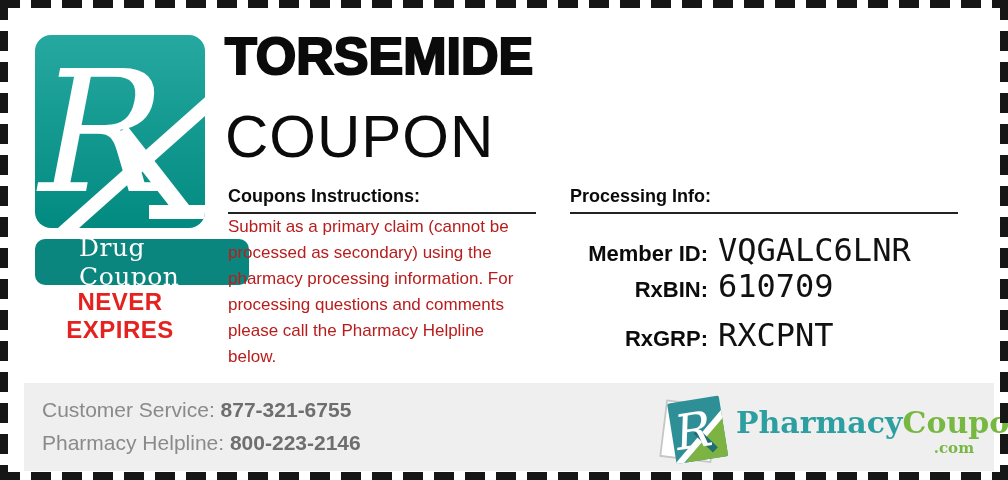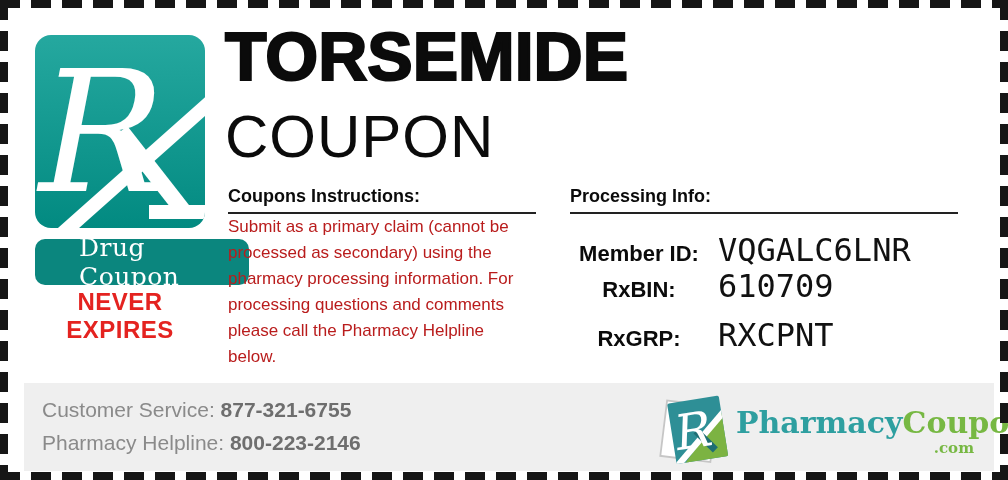--- a/index.html
+++ b/index.html
@@ -24,21 +24,21 @@
     font-family:"DejaVu Serif",serif;font-size:25px;letter-spacing:.5px;padding-left:44px;
   }
   .never-expires{
     position:absolute;left:25px;top:288px;width:190px;text-align:center;
     color:#E42320;font-weight:bold;font-size:24px;letter-spacing:.5px;
   }
 
   
   .drug-name{
     position:absolute;left:225px;top:20px;color:#0b0b0b;
-    font-size:68px;font-weight:900;line-height:72px;-webkit-text-stroke:2.2px #0b0b0b;
+    font-size:52px;font-weight:900;line-height:72px;-webkit-text-stroke:2.2px #0b0b0b;
   }
   .coupon-word{
     position:absolute;left:225px;top:104px;color:#0b0b0b;
     font-size:60px;font-weight:400;line-height:66px;letter-spacing:1px;
   }
 
   
   .col-heading{
     font-size:18px;font-weight:bold;color:#0b0b0b;
     padding-bottom:5px;border-bottom:2px solid #222;
@@ -47,21 +47,21 @@
   .instructions .body{
     margin-top:0;font-size:17px;line-height:26px;color:#b91c1c;
   }
   .disclaimer{
     margin-top:14px;font-size:15px;font-weight:bold;color:#8f8f8f;letter-spacing:2.4px;
   }
 
   .processing{position:absolute;left:570px;top:186px;width:388px;}
   .proc-row{display:flex;align-items:baseline;}
   .proc-row.r1{margin-top:18px;} .proc-row.r2{} .proc-row.r3{margin-top:13px;}
-  .proc-label{flex:0 0 138px;text-align:center;font-size:22px;font-weight:bold;color:#0b0b0b;}
+  .proc-label{flex:0 0 138px;text-align:right;font-size:22px;font-weight:bold;color:#0b0b0b;}
   .proc-value{margin-left:10px;font-family:"DejaVu Sans Mono",monospace;font-size:32px;color:#111;line-height:36px;}
 
   
   .footer{
     position:absolute;left:24px;top:383px;width:970px;height:88px;background:#EFEFEF;
   }
   .phones{position:absolute;left:18px;top:10px;font-size:21px;line-height:33px;color:#8A8A8A;}
   .phones b{color:#6E6E6E;font-weight:bold;}
   .brand{position:absolute;left:608px;top:4px;width:356px;height:80px;cursor:pointer;}
   .brand-badge{position:absolute;left:22px;top:8px;width:84px;height:72px;}

